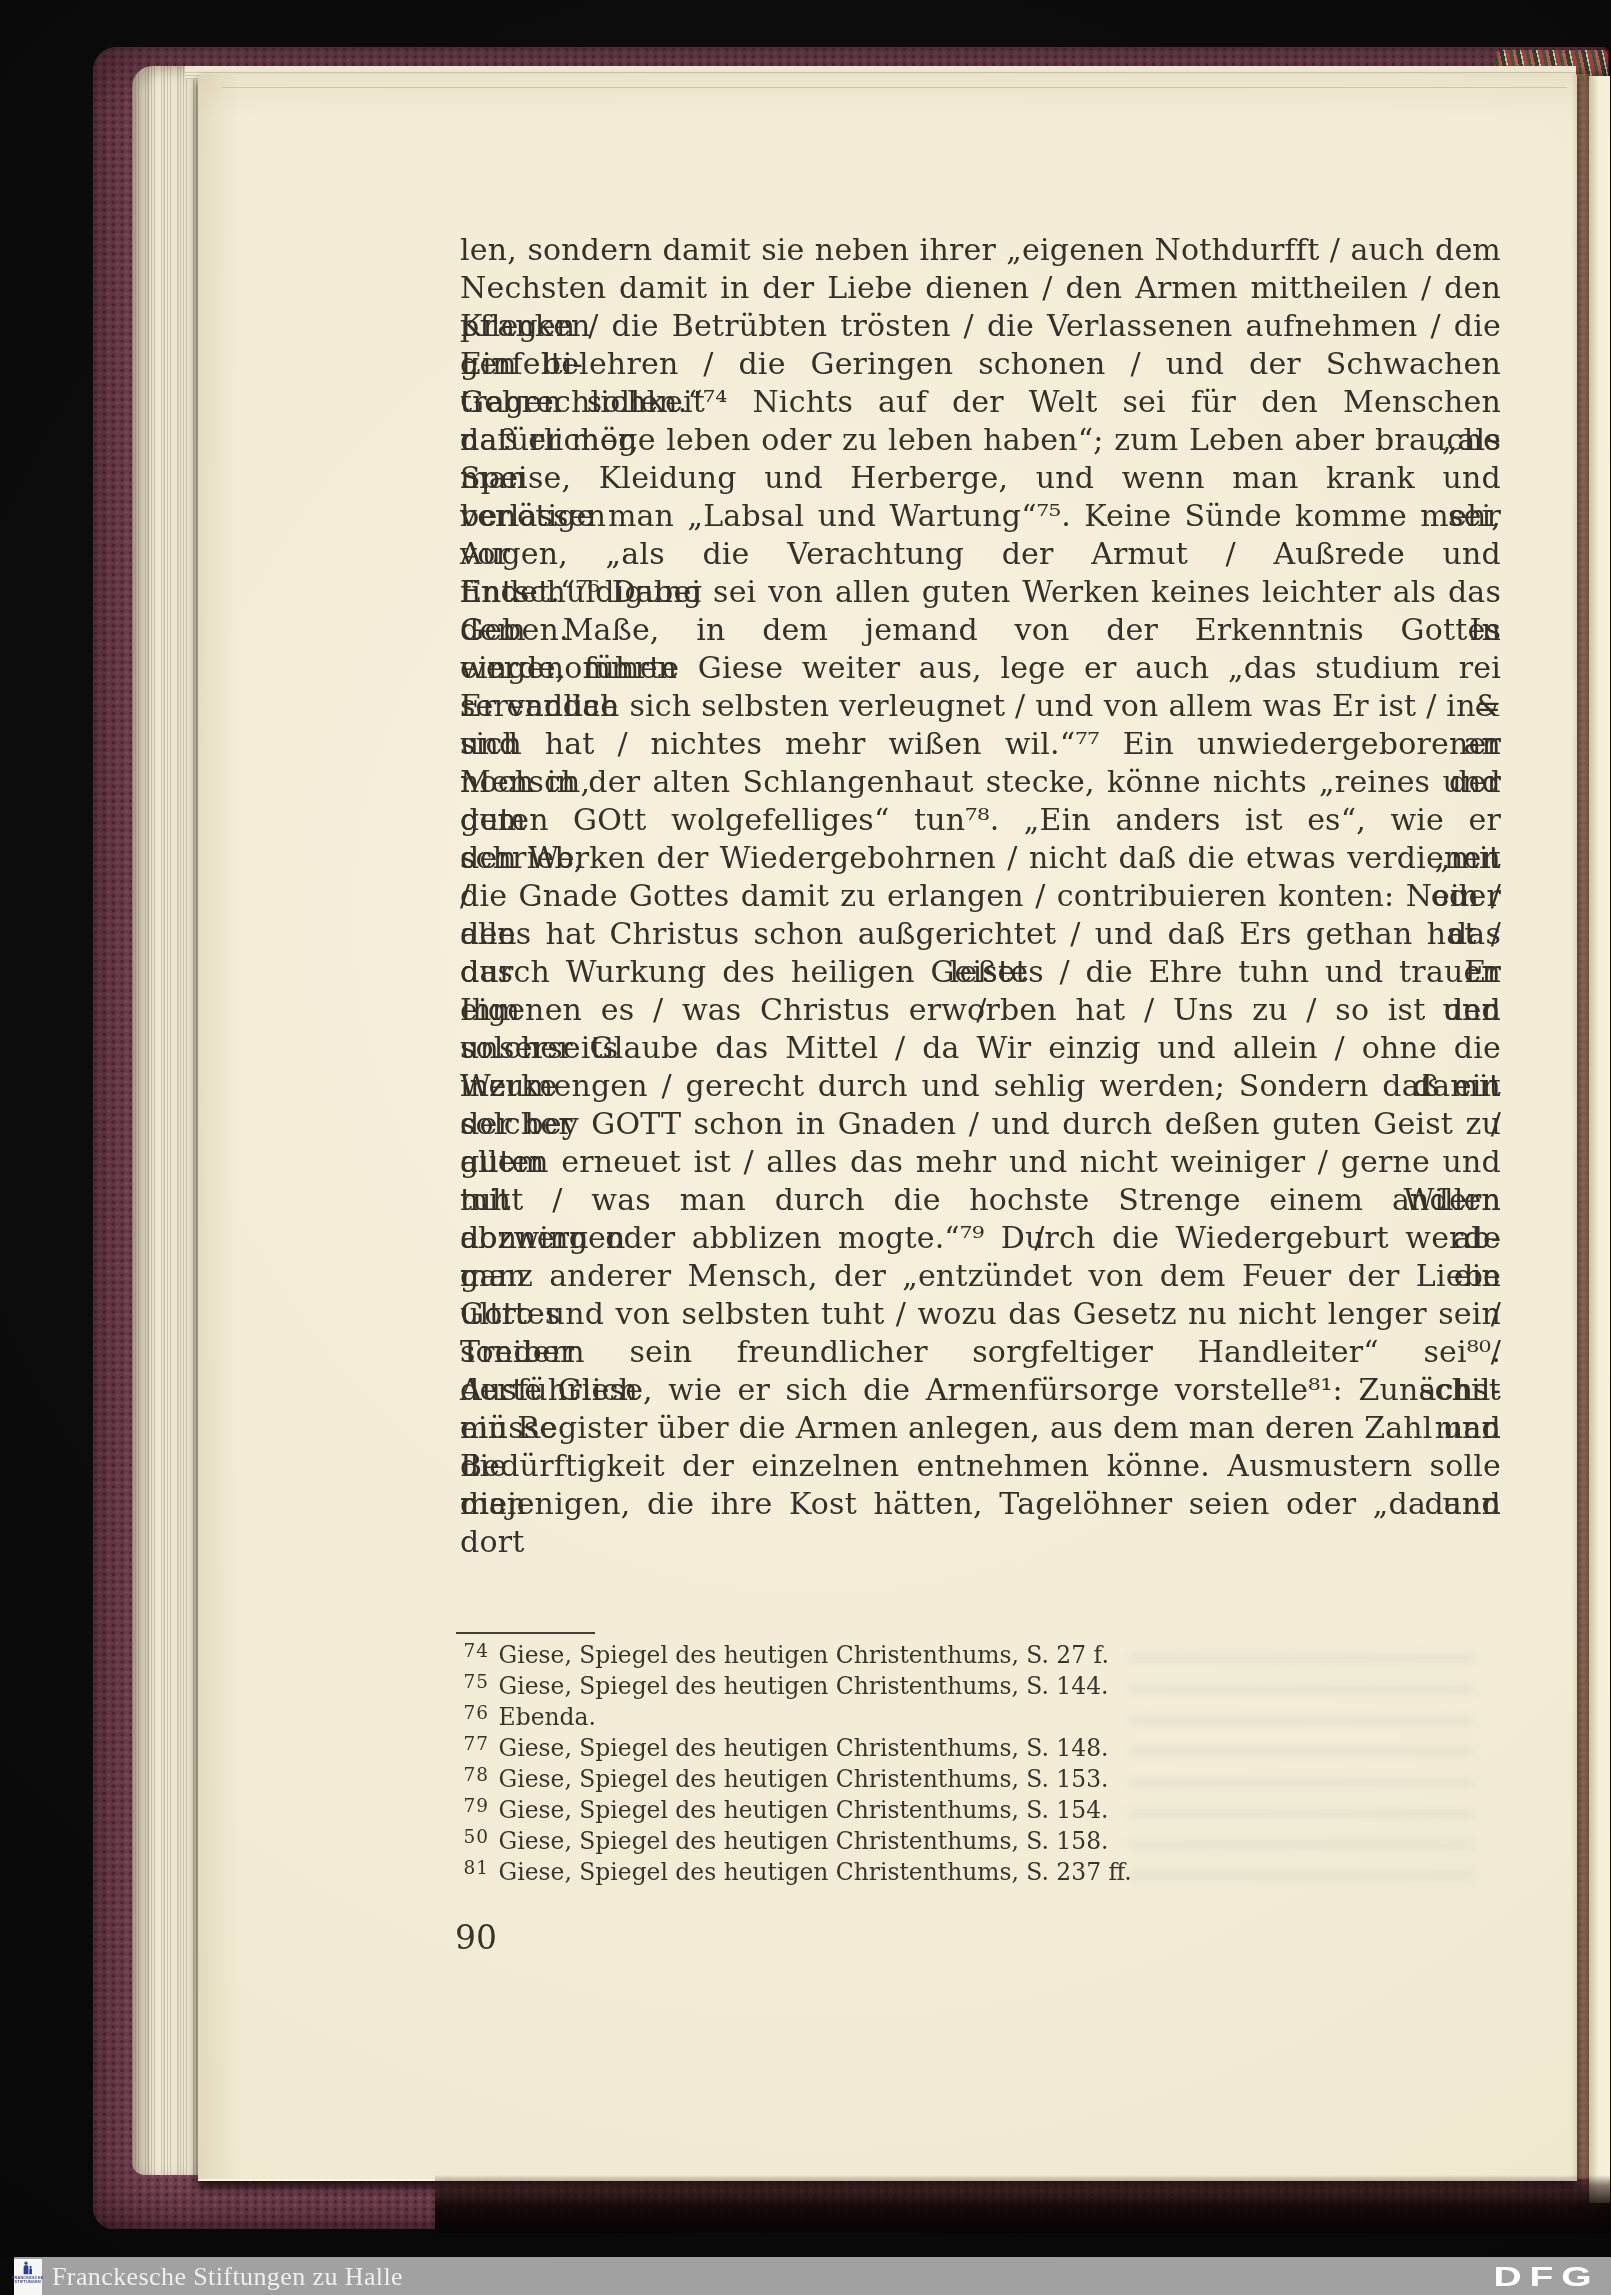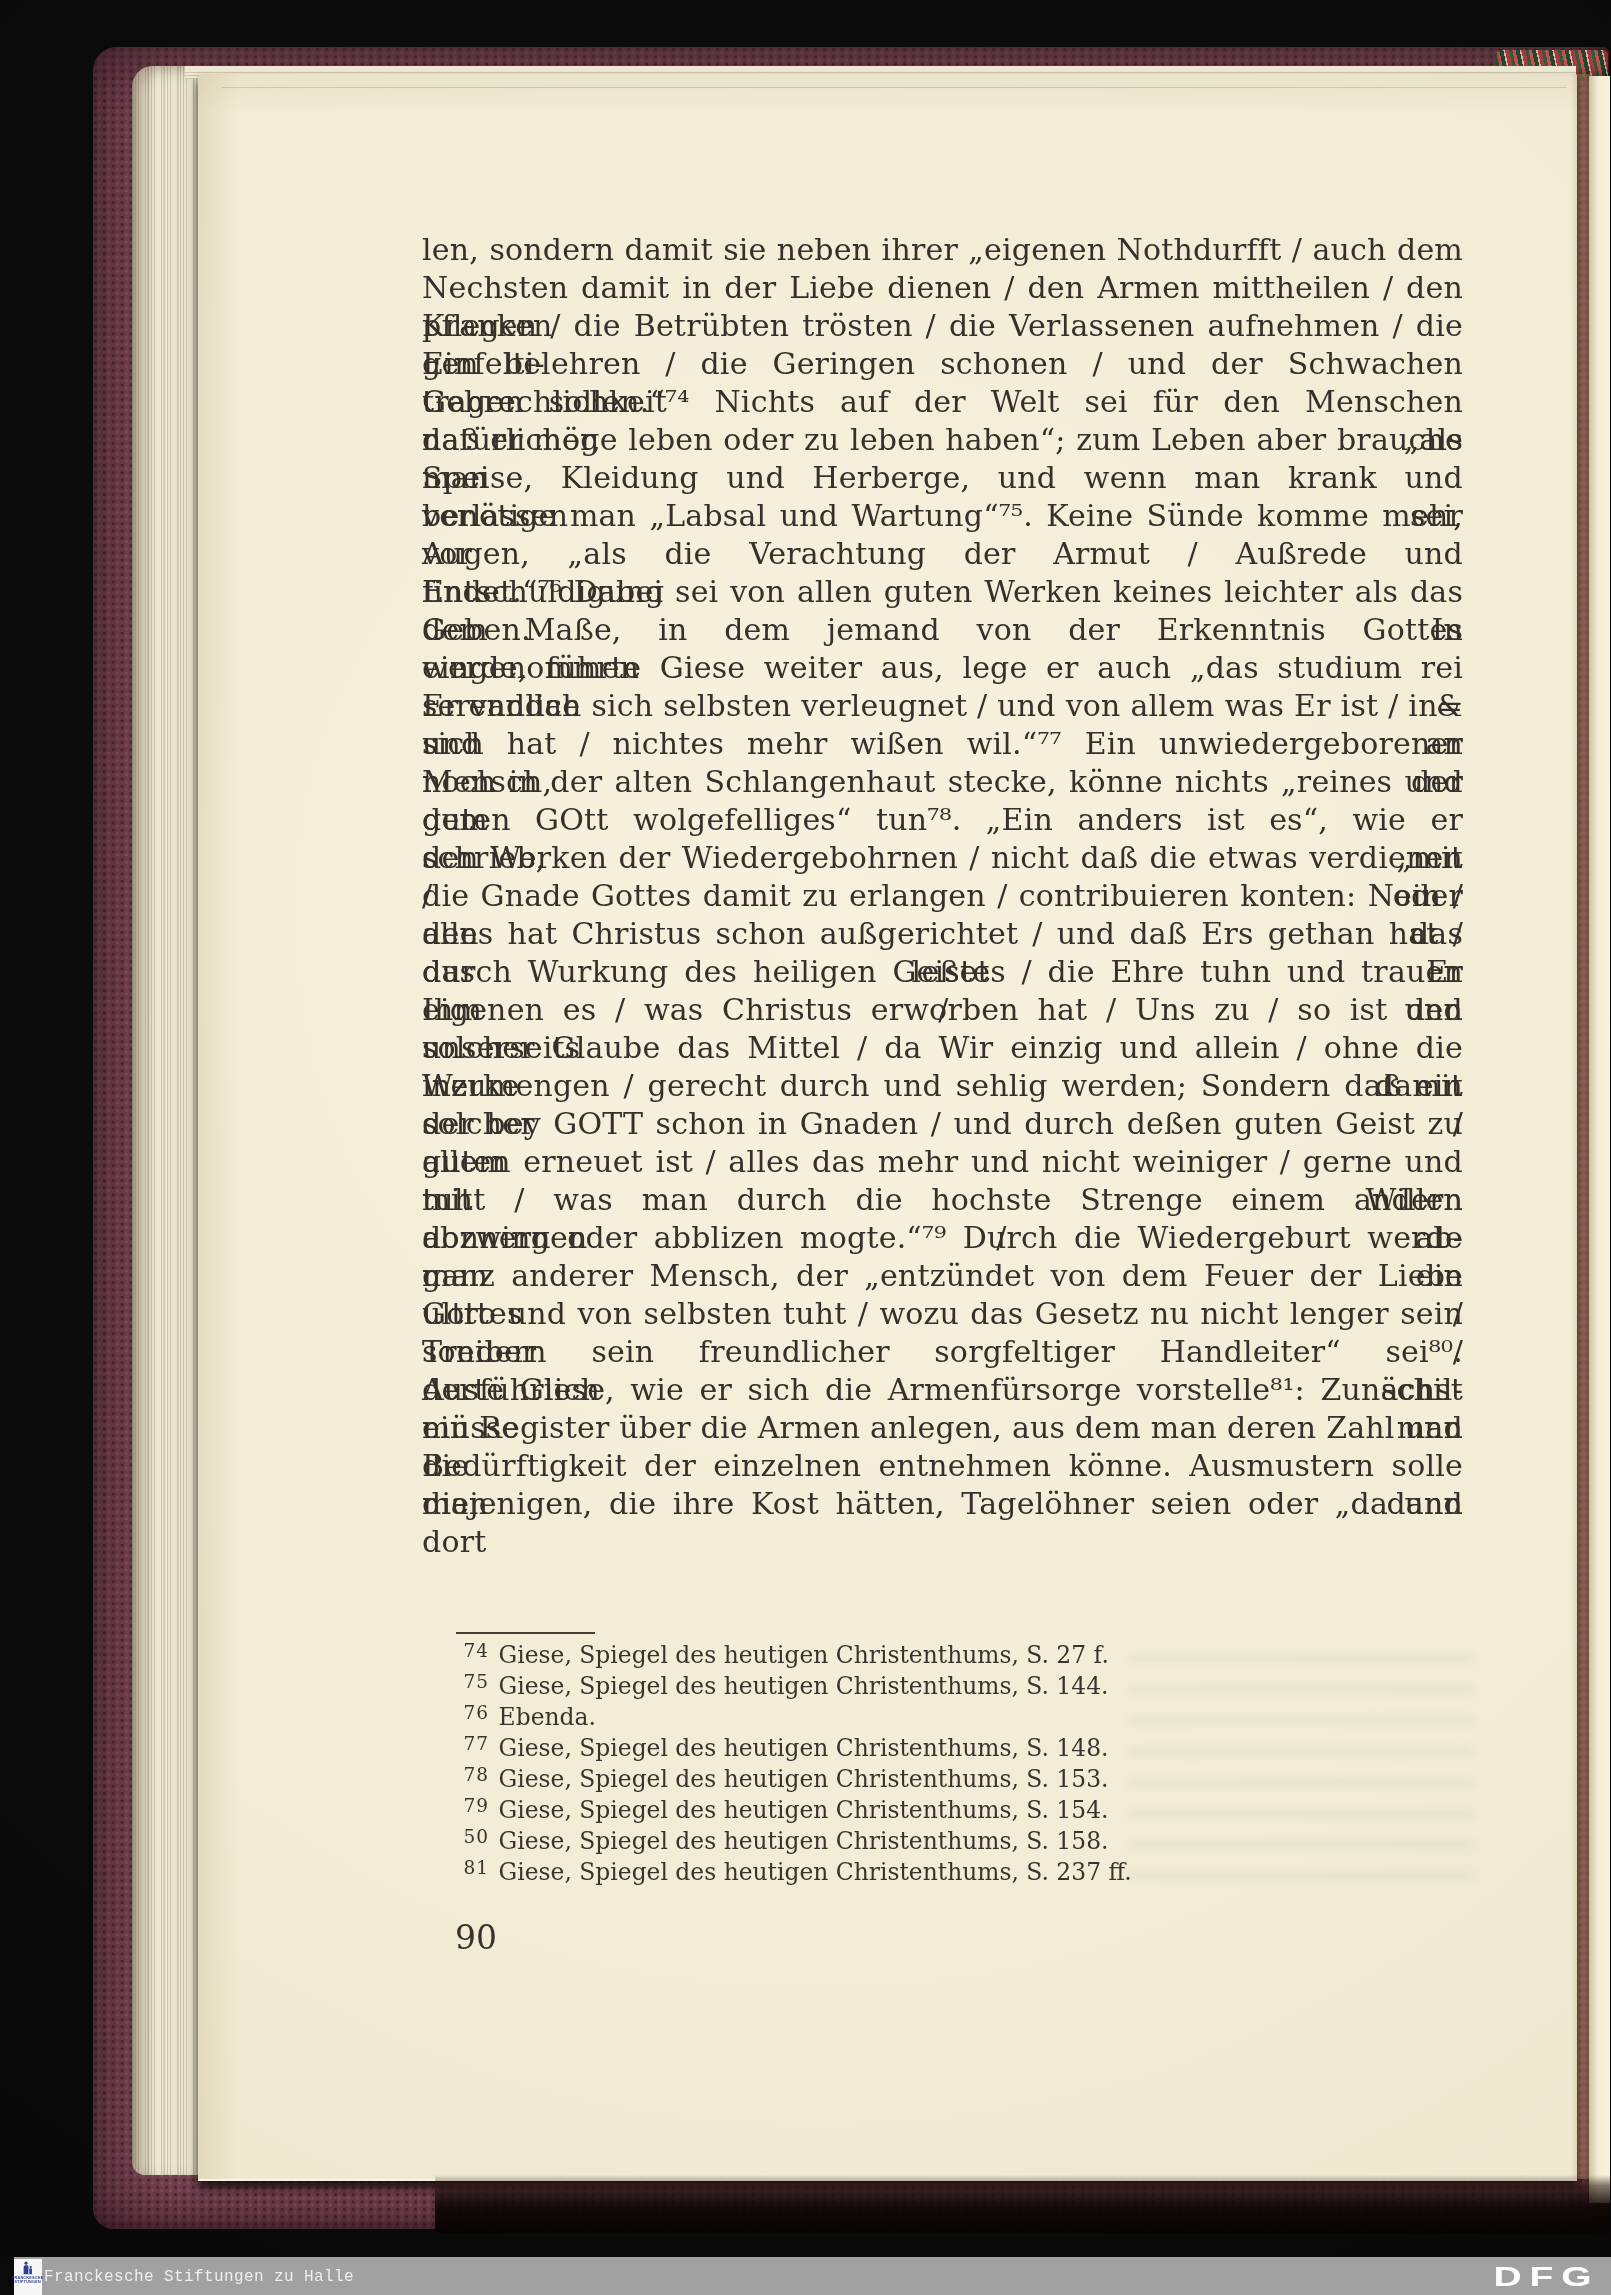--- a/index.html
+++ b/index.html
@@ -65,21 +65,21 @@
   .right-page{
     position:absolute;left:1589px;top:76px;width:21px;height:2127px;
     background:linear-gradient(to right,#cdc2a2,#f4eed6 45%,#f7f1d9 100%);
   }
   .bottom-shadow{
     position:absolute;left:435px;top:2175px;width:1175px;height:58px;
     background:linear-gradient(to bottom, rgba(40,22,14,0) 0, rgba(40,22,14,.55) 18%, rgba(12,6,4,.92) 55%, #070403 100%);
   }
   
   .textblock{
-    position:absolute;left:422px;top:231px;width:1041px;
+    position:absolute;left:460px;top:231px;width:1041px;
     color:#35302a;font-size:30px;letter-spacing:0.2px;
   }
   .tl{height:38px;line-height:38px;text-align:justify;text-align-last:justify;white-space:normal;}
   .fn-rule{position:absolute;left:456px;top:1632px;width:139px;height:2.4px;background:#453e33;}
   .fns{position:absolute;left:441px;top:1640px;width:1064px;color:#38332c;font-size:23.4px;}
   .fn{height:31px;line-height:31px;padding-left:22.6px;}
   .fn-num{display:inline-block;width:35px;font-size:18.5px;position:relative;top:-6.4px;letter-spacing:0.8px;}
   .pagenum{position:absolute;left:443px;top:1921px;font-size:33px;line-height:1;color:#38322b;margin-left:12px;}
   .ghost{
     position:absolute;left:1128px;top:1653px;width:346px;height:226px;
@@ -89,22 +89,22 @@
   
   .footer-bar{position:absolute;left:0;top:2257px;width:1611px;height:39px;background:#a1a1a1;}
   .bar-notch{position:absolute;left:0;top:2257px;width:13.7px;height:39px;background:#0a0a0a;}
   .fs-box{
     position:absolute;left:13.7px;top:2259px;width:28px;height:36px;background:#f7f7f5;
     display:flex;flex-direction:column;align-items:center;justify-content:flex-start;
   }
   .fs-box svg{width:14.5px;height:14.5px;margin-top:2.4px;}
   .fs-line{font-family:"Liberation Sans",sans-serif;font-size:3.7px;line-height:4.5px;color:#2c3f92;letter-spacing:0.3px;font-weight:bold;}
   .bar-title{
-    position:absolute;left:44px;top:2264px;height:26px;line-height:26px;
-    font-family:Liberation Mono, monospace;font-size:16px;color:#efefef;letter-spacing:0.4px;
+    position:absolute;left:52px;top:2264px;height:26px;line-height:26px;
+    font-family:Liberation Serif, serif;font-size:26px;color:#efefef;letter-spacing:0.4px;
   }
   .dfg{
     position:absolute;right:11.3px;top:2261px;height:31px;line-height:31px;
     font-family:"Liberation Sans",sans-serif;font-weight:bold;font-size:39px;color:#fff;
     letter-spacing:8px;transform:scaleY(.72);transform-origin:center;
   }
 </style>
 </head>
 <body>
 

